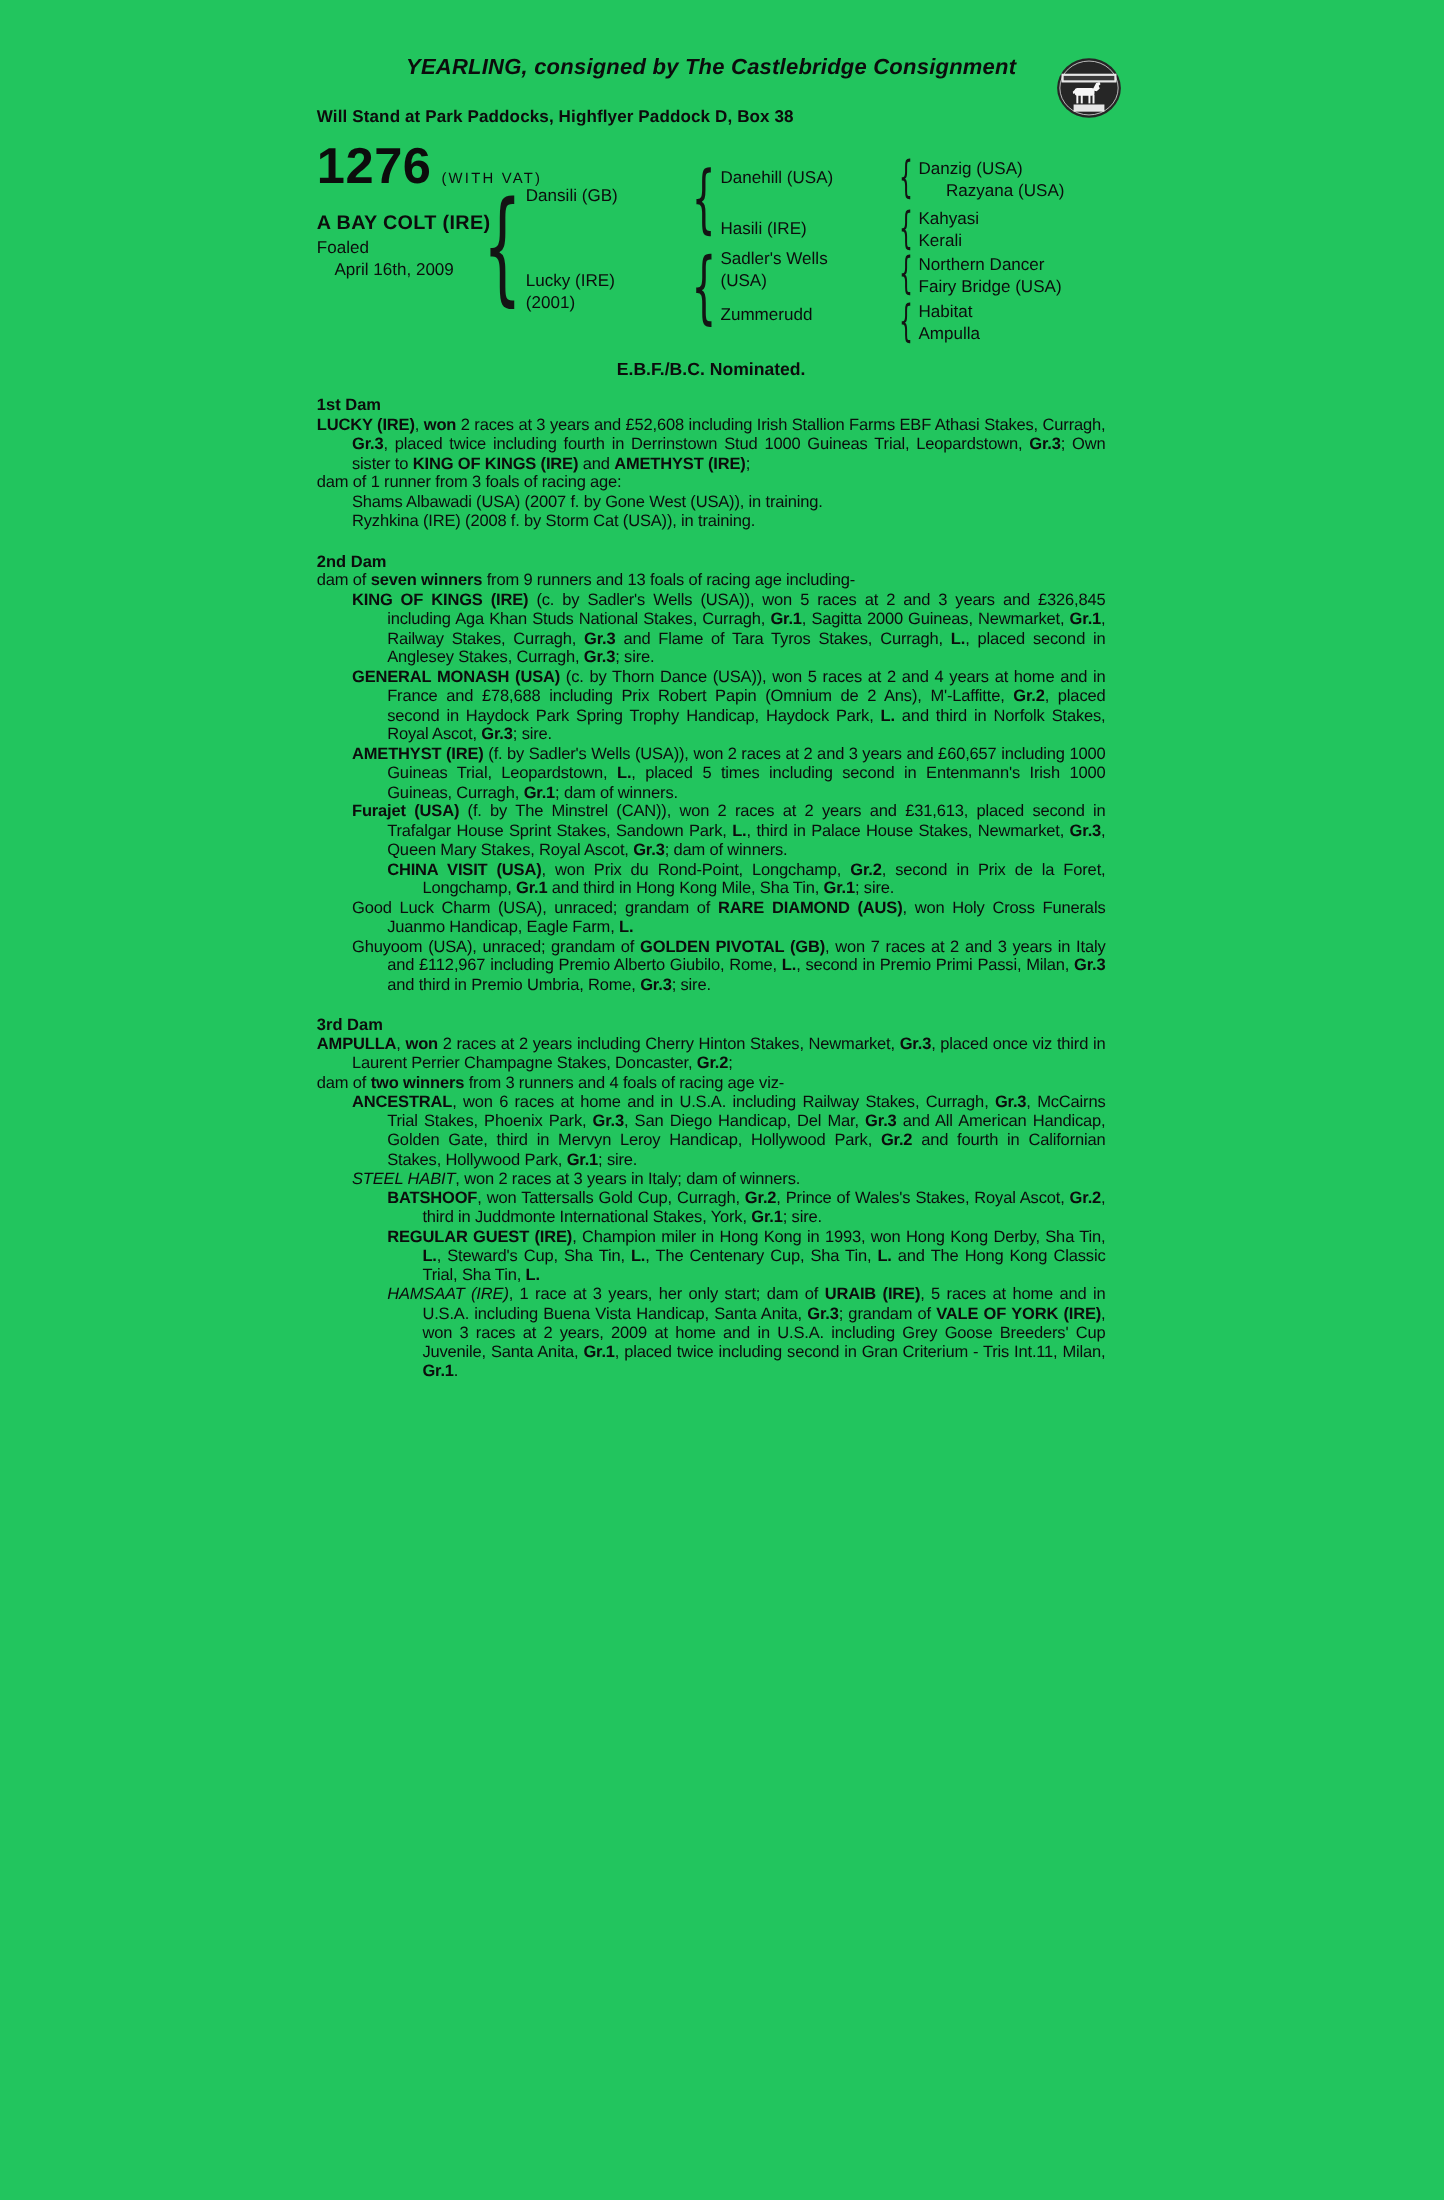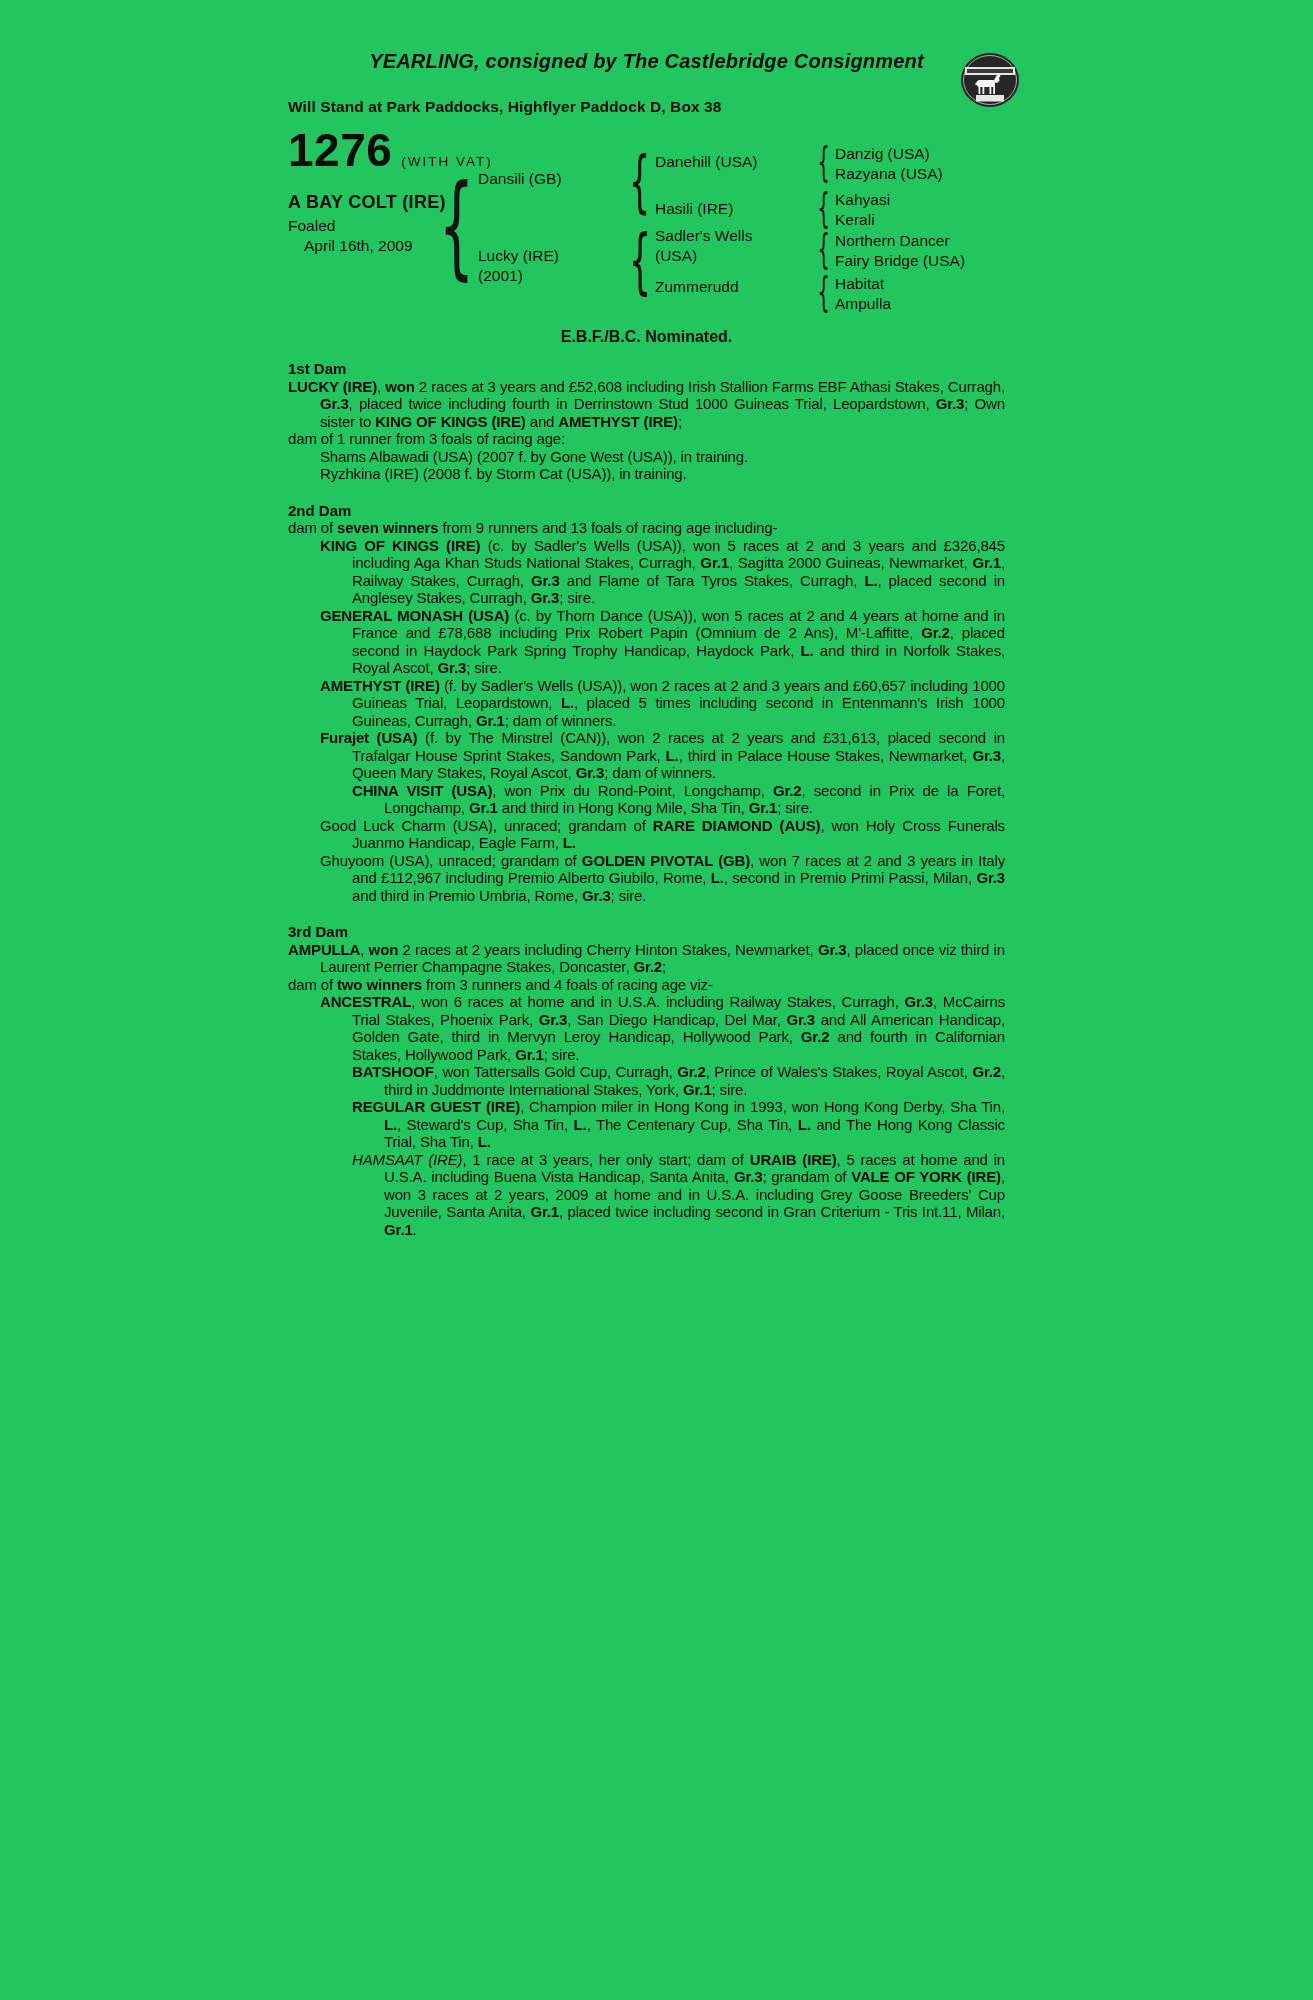--- a/index.html
+++ b/index.html
@@ -78,21 +78,21 @@
       <div class="brace" style="left:338px;top:8px;height:66px;font-size:68px;"></div>
       <div class="cell" style="left:367px;top:12px;">Danehill (USA)</div>
       <div class="cell" style="left:367px;top:59px;">Hasili (IRE)</div>
       <div class="brace" style="left:338px;top:84px;height:70px;font-size:72px;"></div>
       <div class="cell" style="left:367px;top:86px;">Sadler's Wells</div>
       <div class="cell" style="left:367px;top:106px;">(USA)</div>
       <div class="cell" style="left:367px;top:137px;">Zummerudd</div>
 
       <div class="brace" style="left:522px;top:2px;height:38px;font-size:40px;"></div>
       <div class="cell" style="left:547px;top:4px;">Danzig (USA)</div>
-      <div class="cell" style="left:547px;top:24px;">Razyana (USA)</div>
+      <div class="cell" style="left:572px;top:24px;">Razyana (USA)</div>
       <div class="brace" style="left:522px;top:48px;height:38px;font-size:40px;"></div>
       <div class="cell" style="left:547px;top:50px;">Kahyasi</div>
       <div class="cell" style="left:547px;top:70px;">Kerali</div>
       <div class="brace" style="left:522px;top:89px;height:38px;font-size:40px;"></div>
       <div class="cell" style="left:547px;top:91px;">Northern Dancer</div>
       <div class="cell" style="left:547px;top:111px;">Fairy Bridge (USA)</div>
       <div class="brace" style="left:522px;top:132px;height:38px;font-size:40px;"></div>
       <div class="cell" style="left:547px;top:134px;">Habitat</div>
       <div class="cell" style="left:547px;top:154px;">Ampulla</div>
     </div>
@@ -111,19 +111,20 @@
         <p class="para lvl1"><span class="sg-b">GENERAL MONASH (USA)</span><span class="sg-r"> (c. by Thorn Dance (USA)), won 5 races at 2 and 4 years at home and in France and £78,688 including Prix Robert Papin (Omnium de 2 Ans), M'-Laffitte, </span><span class="sg-b">Gr.2</span><span class="sg-r">, placed second in Haydock Park Spring Trophy Handicap, Haydock Park, </span><span class="sg-b">L.</span><span class="sg-r"> and third in Norfolk Stakes, Royal Ascot, </span><span class="sg-b">Gr.3</span><span class="sg-r">; sire.</span></p>
         <p class="para lvl1"><span class="sg-b">AMETHYST (IRE)</span><span class="sg-r"> (f. by Sadler's Wells (USA)), won 2 races at 2 and 3 years and £60,657 including 1000 Guineas Trial, Leopardstown, </span><span class="sg-b">L.</span><span class="sg-r">, placed 5 times including second in Entenmann's Irish 1000 Guineas, Curragh, </span><span class="sg-b">Gr.1</span><span class="sg-r">; dam of winners.</span></p>
         <p class="para lvl1"><span class="sg-b">Furajet (USA)</span><span class="sg-r"> (f. by The Minstrel (CAN)), won 2 races at 2 years and £31,613, placed second in Trafalgar House Sprint Stakes, Sandown Park, </span><span class="sg-b">L.</span><span class="sg-r">, third in Palace House Stakes, Newmarket, </span><span class="sg-b">Gr.3</span><span class="sg-r">, Queen Mary Stakes, Royal Ascot, </span><span class="sg-b">Gr.3</span><span class="sg-r">; dam of winners.</span></p>
         <p class="para lvl2"><span class="sg-b">CHINA VISIT (USA)</span><span class="sg-r">, won Prix du Rond-Point, Longchamp, </span><span class="sg-b">Gr.2</span><span class="sg-r">, second in Prix de la Foret, Longchamp, </span><span class="sg-b">Gr.1</span><span class="sg-r"> and third in Hong Kong Mile, Sha Tin, </span><span class="sg-b">Gr.1</span><span class="sg-r">; sire.</span></p>
         <p class="para lvl1"><span class="sg-r">Good Luck Charm (USA), unraced; grandam of </span><span class="sg-b">RARE DIAMOND (AUS)</span><span class="sg-r">, won Holy Cross Funerals Juanmo Handicap, Eagle Farm, </span><span class="sg-b">L.</span></p>
         <p class="para lvl1"><span class="sg-r">Ghuyoom (USA), unraced; grandam of </span><span class="sg-b">GOLDEN PIVOTAL (GB)</span><span class="sg-r">, won 7 races at 2 and 3 years in Italy and £112,967 including Premio Alberto Giubilo, Rome, </span><span class="sg-b">L.</span><span class="sg-r">, second in Premio Primi Passi, Milan, </span><span class="sg-b">Gr.3</span><span class="sg-r"> and third in Premio Umbria, Rome, </span><span class="sg-b">Gr.3</span><span class="sg-r">; sire.</span></p>
         <p class="sec-heading">3rd Dam</p>
         <p class="para lvl0"><span class="sg-b">AMPULLA</span><span class="sg-r">, </span><span class="sg-b">won</span><span class="sg-r"> 2 races at 2 years including Cherry Hinton Stakes, Newmarket, </span><span class="sg-b">Gr.3</span><span class="sg-r">, placed once viz third in Laurent Perrier Champagne Stakes, Doncaster, </span><span class="sg-b">Gr.2</span><span class="sg-r">;</span></p>
         <p class="para lvl0"><span class="sg-r">dam of </span><span class="sg-b">two winners</span><span class="sg-r"> from 3 runners and 4 foals of racing age viz-</span></p>
         <p class="para lvl1"><span class="sg-b">ANCESTRAL</span><span class="sg-r">, won 6 races at home and in U.S.A. including Railway Stakes, Curragh, </span><span class="sg-b">Gr.3</span><span class="sg-r">, McCairns Trial Stakes, Phoenix Park, </span><span class="sg-b">Gr.3</span><span class="sg-r">, San Diego Handicap, Del Mar, </span><span class="sg-b">Gr.3</span><span class="sg-r"> and All American Handicap, Golden Gate, third in Mervyn Leroy Handicap, Hollywood Park, </span><span class="sg-b">Gr.2</span><span class="sg-r"> and fourth in Californian Stakes, Hollywood Park, </span><span class="sg-b">Gr.1</span><span class="sg-r">; sire.</span></p>
+        <p class="para lvl1"><span class="sg-i">STEEL HABIT</span><span class="sg-r">, won 2 races at 3 years in Italy; dam of winners.</span></p>
         <p class="para lvl2"><span class="sg-b">BATSHOOF</span><span class="sg-r">, won Tattersalls Gold Cup, Curragh, </span><span class="sg-b">Gr.2</span><span class="sg-r">, Prince of Wales's Stakes, Royal Ascot, </span><span class="sg-b">Gr.2</span><span class="sg-r">, third in Juddmonte International Stakes, York, </span><span class="sg-b">Gr.1</span><span class="sg-r">; sire.</span></p>
         <p class="para lvl2"><span class="sg-b">REGULAR GUEST (IRE)</span><span class="sg-r">, Champion miler in Hong Kong in 1993, won Hong Kong Derby, Sha Tin, </span><span class="sg-b">L.</span><span class="sg-r">, Steward's Cup, Sha Tin, </span><span class="sg-b">L.</span><span class="sg-r">, The Centenary Cup, Sha Tin, </span><span class="sg-b">L.</span><span class="sg-r"> and The Hong Kong Classic Trial, Sha Tin, </span><span class="sg-b">L.</span></p>
         <p class="para lvl2"><span class="sg-i">HAMSAAT (IRE)</span><span class="sg-r">, 1 race at 3 years, her only start; dam of </span><span class="sg-b">URAIB (IRE)</span><span class="sg-r">, 5 races at home and in U.S.A. including Buena Vista Handicap, Santa Anita, </span><span class="sg-b">Gr.3</span><span class="sg-r">; grandam of </span><span class="sg-b">VALE OF YORK (IRE)</span><span class="sg-r">, won 3 races at 2 years, 2009 at home and in U.S.A. including Grey Goose Breeders' Cup Juvenile, Santa Anita, </span><span class="sg-b">Gr.1</span><span class="sg-r">, placed twice including second in Gran Criterium - Tris Int.11, Milan, </span><span class="sg-b">Gr.1</span><span class="sg-r">.</span></p>
       </div>
 
   </div>
 </div>
 
 </body></html>

